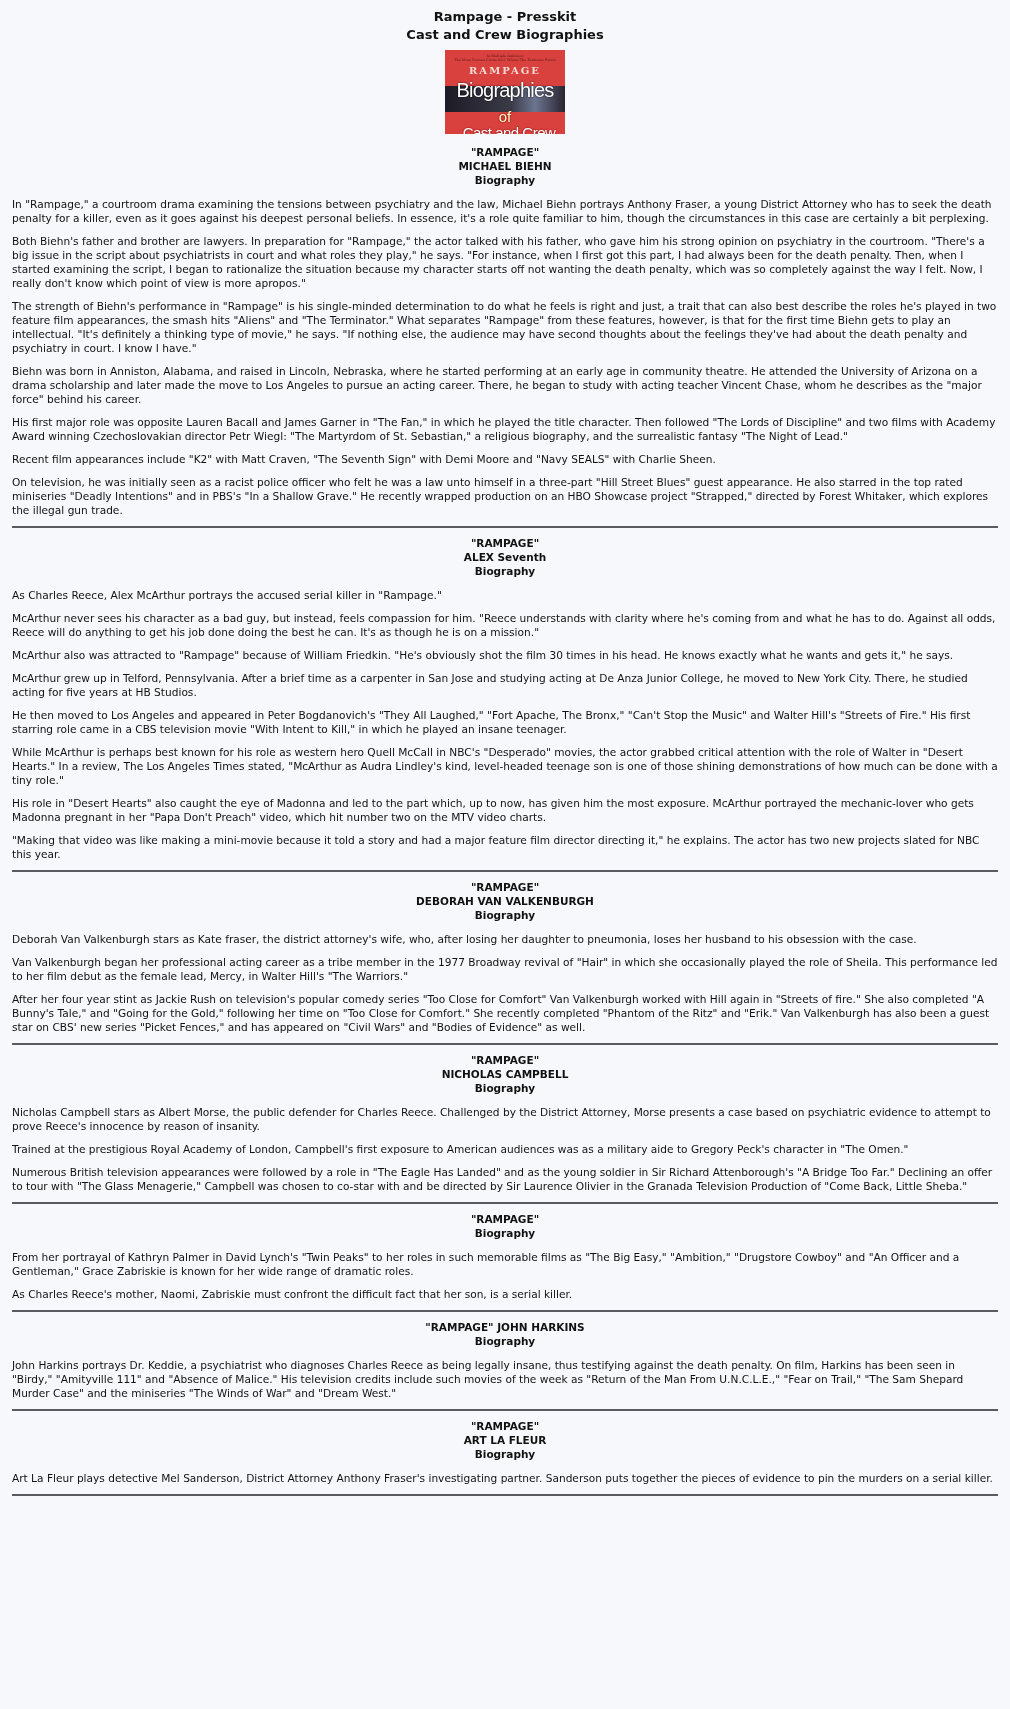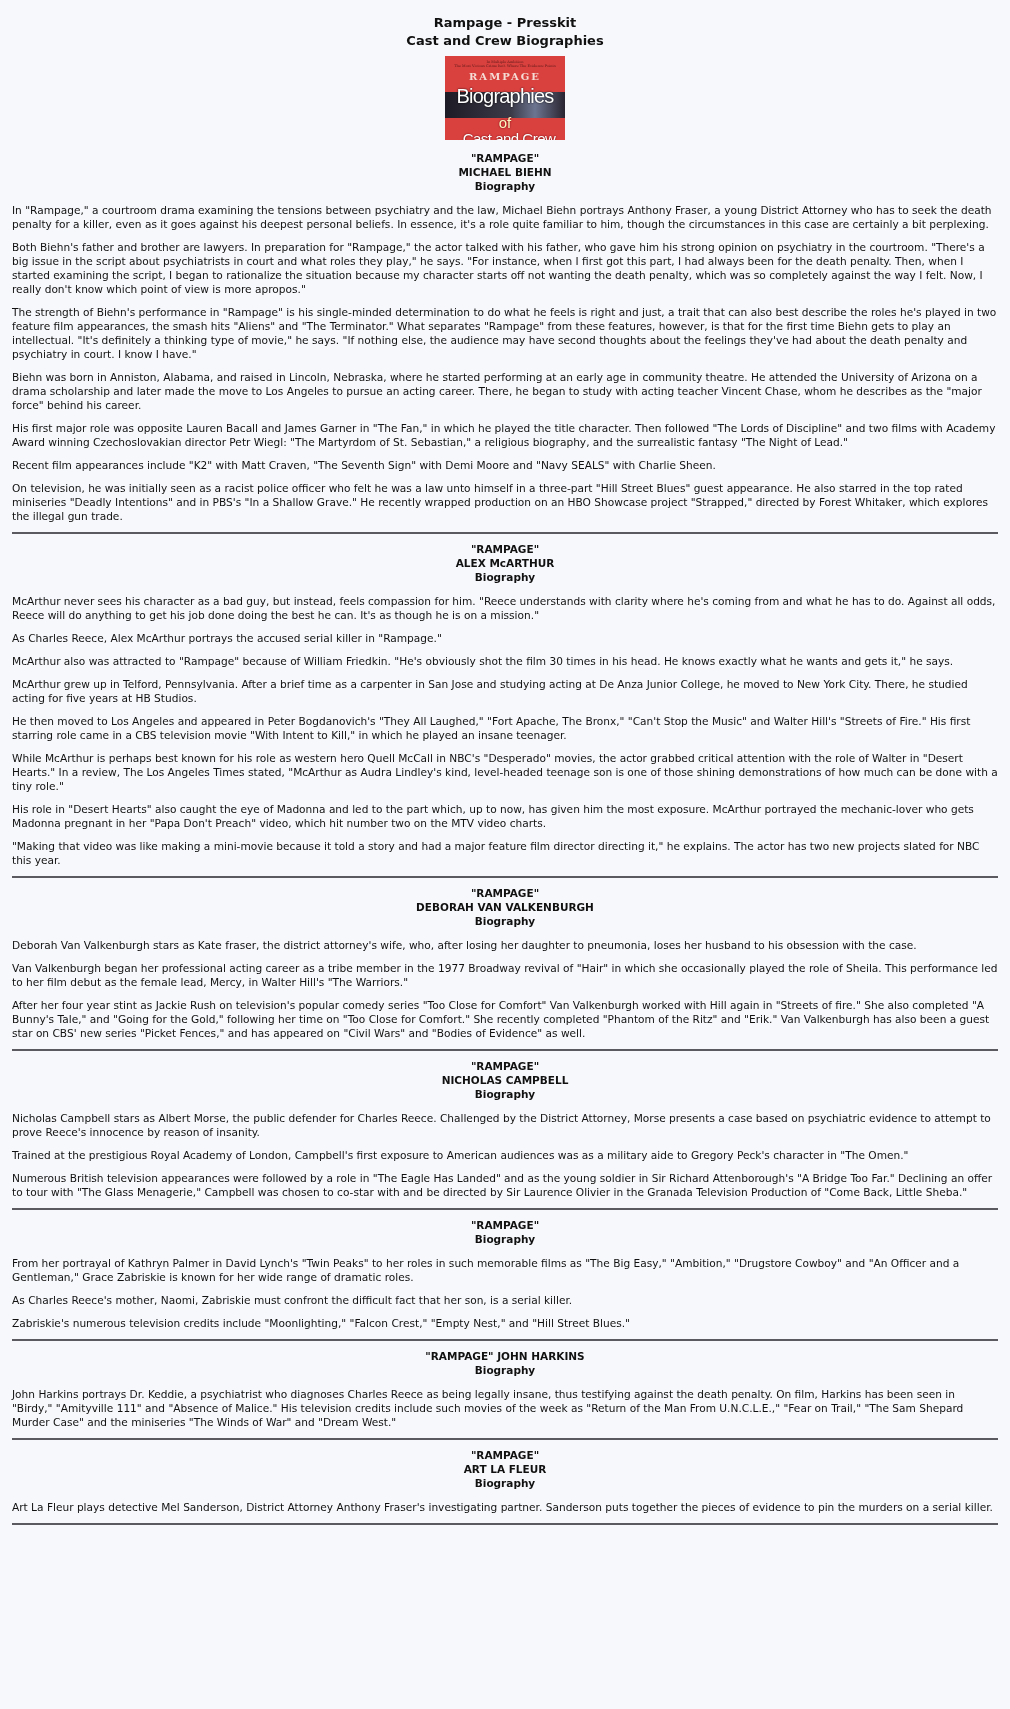--- a/index.html
+++ b/index.html
@@ -5,21 +5,21 @@
     html, body { margin: 0; padding: 0; }
     body {
       background: #f7f8fc;
       width: 1010px;
       min-height: 1709px;
       font-family: "DejaVu Sans", sans-serif;
       color: #111;
       font-size: 10.6px;
       line-height: 14px;
     }
-    .page { padding: 12px 12px 10px 12px; }
+    .page { padding: 6px 12px 10px 12px; }
     .page-title {
       text-align: center;
       font-weight: bold;
       font-size: 13px;
       line-height: 18px;
       margin-top: 2px;
     }
     .cover-wrap { text-align: center; margin: 6px 0 8px 0; }
     .cover {
       display: inline-block;
@@ -107,25 +107,25 @@
         <p>The strength of Biehn's performance in "Rampage" is his single-minded determination to do what he feels is right and just, a trait that can also best describe the roles he's played in two feature film appearances, the smash hits "Aliens" and "The Terminator." What separates "Rampage" from these features, however, is that for the first time Biehn gets to play an intellectual. "It's definitely a thinking type of movie," he says. "If nothing else, the audience may have second thoughts about the feelings they've had about the death penalty and psychiatry in court. I know I have."</p>
         <p>Biehn was born in Anniston, Alabama, and raised in Lincoln, Nebraska, where he started performing at an early age in community theatre. He attended the University of Arizona on a drama scholarship and later made the move to Los Angeles to pursue an acting career. There, he began to study with acting teacher Vincent Chase, whom he describes as the "major force" behind his career.</p>
         <p>His first major role was opposite Lauren Bacall and James Garner in "The Fan," in which he played the title character. Then followed "The Lords of Discipline" and two films with Academy Award winning Czechoslovakian director Petr Wiegl: "The Martyrdom of St. Sebastian," a religious biography, and the surrealistic fantasy "The Night of Lead."</p>
         <p>Recent film appearances include "K2" with Matt Craven, "The Seventh Sign" with Demi Moore and "Navy SEALS" with Charlie Sheen.</p>
         <p>On television, he was initially seen as a racist police officer who felt he was a law unto himself in a three-part "Hill Street Blues" guest appearance. He also starred in the top rated miniseries "Deadly Intentions" and in PBS's "In a Shallow Grave." He recently wrapped production on an HBO Showcase project "Strapped," directed by Forest Whitaker, which explores the illegal gun trade.</p>
       </div>
       <hr class="divider">
       <div class="section">
         <div class="section-head">
           <div>"RAMPAGE"</div>
-          <div>ALEX McARTHUR</div>
+          <div>ALEX Seventh</div>
           <div>Biography</div>
         </div>
+        <p>As Charles Reece, Alex McArthur portrays the accused serial killer in "Rampage."</p>
         <p>McArthur never sees his character as a bad guy, but instead, feels compassion for him. "Reece understands with clarity where he's coming from and what he has to do. Against all odds, Reece will do anything to get his job done doing the best he can. It's as though he is on a mission."</p>
-        <p>As Charles Reece, Alex McArthur portrays the accused serial killer in "Rampage."</p>
         <p>McArthur also was attracted to "Rampage" because of William Friedkin. "He's obviously shot the film 30 times in his head. He knows exactly what he wants and gets it," he says.</p>
         <p>McArthur grew up in Telford, Pennsylvania. After a brief time as a carpenter in San Jose and studying acting at De Anza Junior College, he moved to New York City. There, he studied acting for five years at HB Studios.</p>
         <p>He then moved to Los Angeles and appeared in Peter Bogdanovich's "They All Laughed," "Fort Apache, The Bronx," "Can't Stop the Music" and Walter Hill's "Streets of Fire." His first starring role came in a CBS television movie "With Intent to Kill," in which he played an insane teenager.</p>
         <p>While McArthur is perhaps best known for his role as western hero Quell McCall in NBC's "Desperado" movies, the actor grabbed critical attention with the role of Walter in "Desert Hearts." In a review, The Los Angeles Times stated, "McArthur as Audra Lindley's kind, level-headed teenage son is one of those shining demonstrations of how much can be done with a tiny role."</p>
         <p>His role in "Desert Hearts" also caught the eye of Madonna and led to the part which, up to now, has given him the most exposure. McArthur portrayed the mechanic-lover who gets Madonna pregnant in her "Papa Don't Preach" video, which hit number two on the MTV video charts.</p>
         <p>"Making that video was like making a mini-movie because it told a story and had a major feature film director directing it," he explains. The actor has two new projects slated for NBC this year.</p>
       </div>
       <hr class="divider">
       <div class="section">
         <div class="section-head">
@@ -149,21 +149,20 @@
         <p>Numerous British television appearances were followed by a role in "The Eagle Has Landed" and as the young soldier in Sir Richard Attenborough's "A Bridge Too Far." Declining an offer to tour with "The Glass Menagerie," Campbell was chosen to co-star with and be directed by Sir Laurence Olivier in the Granada Television Production of "Come Back, Little Sheba."</p>
       </div>
       <hr class="divider">
       <div class="section">
         <div class="section-head">
           <div>"RAMPAGE"</div>
           <div>Biography</div>
         </div>
         <p>From her portrayal of Kathryn Palmer in David Lynch's "Twin Peaks" to her roles in such memorable films as "The Big Easy," "Ambition," "Drugstore Cowboy" and "An Officer and a Gentleman," Grace Zabriskie is known for her wide range of dramatic roles.</p>
         <p>As Charles Reece's mother, Naomi, Zabriskie must confront the difficult fact that her son, is a serial killer.</p>
-        <p>Zabriskie's numerous television credits include "Moonlighting," "Falcon Crest," "Empty Nest," and "Hill Street Blues."</p>
       </div>
       <hr class="divider">
       <div class="section">
         <div class="section-head">
           <div>"RAMPAGE" JOHN HARKINS</div>
           <div>Biography</div>
         </div>
         <p>John Harkins portrays Dr. Keddie, a psychiatrist who diagnoses Charles Reece as being legally insane, thus testifying against the death penalty. On film, Harkins has been seen in "Birdy," "Amityville 111" and "Absence of Malice." His television credits include such movies of the week as "Return of the Man From U.N.C.L.E.," "Fear on Trail," "The Sam Shepard Murder Case" and the miniseries "The Winds of War" and "Dream West."</p>
       </div>
       <hr class="divider">

